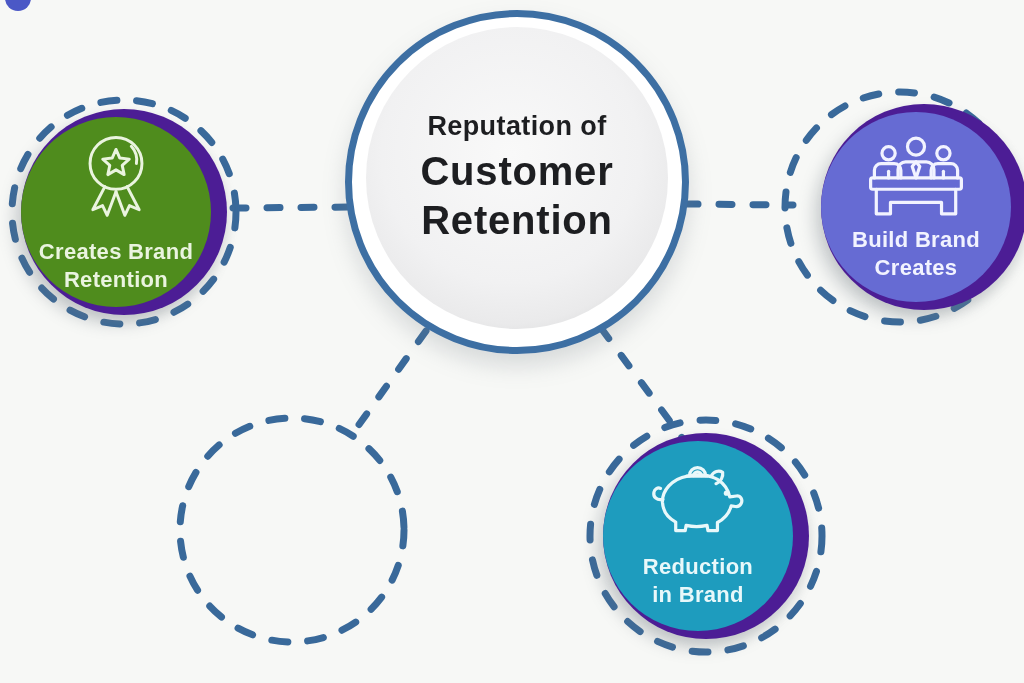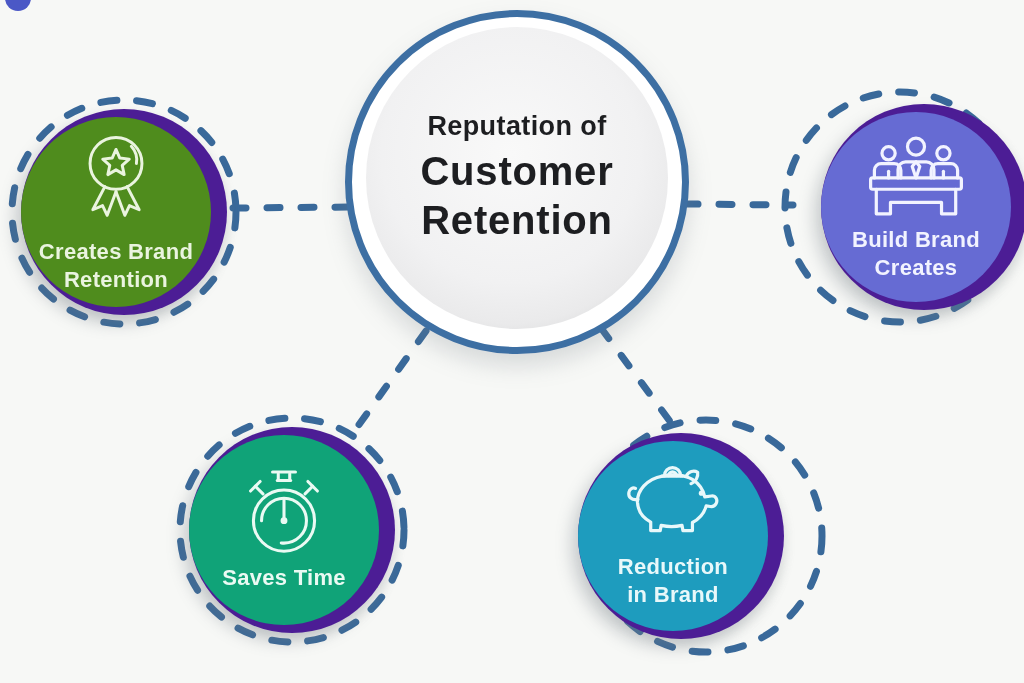--- a/index.html
+++ b/index.html
@@ -57,21 +57,21 @@
   }
   .node svg { display:block; }
   .node .icon-stroke { stroke:currentColor; fill:none; stroke-linecap:round; stroke-linejoin:round; }
   .node .icon-fill { fill:currentColor; stroke:none; }
   .node-label { font-size:22px; font-weight:700; line-height:1.28; letter-spacing:.3px; margin-top:6px; }
   .node-label div:empty { display:none; }
 
   .halo-tl { left:21px;  top:109px; }
   .halo-tr { left:821px; top:104px; }
   .halo-bl { left:189px; top:427px; }
-  .halo-br { left:578px; top:433px; }
+  .halo-br { left:603px; top:433px; }
 </style>
 </head>
 <body>
 
 <div class="stage" style="--connector: #39699a; --center-ring: #3d6fa3; --title-color: #1d1e21; background: rgb(247, 248, 246);">
 
   <svg class="bg-svg" viewBox="0 0 1024 683">
     <line class="dash-line" x1="233" y1="208" x2="350" y2="207"></line>
     <line class="dash-line" x1="685" y1="204" x2="793" y2="205"></line>
     <line class="dash-line" x1="426" y1="331" x2="353" y2="433"></line>
@@ -127,43 +127,20 @@
           <path d="M13 60 v26 h15 v-12 h54 v12 h15 V60"></path>
         </g>
       </svg>
       <div class="node-label">
         <div>Build Brand</div>
         <div>Creates</div>
       </div>
     </div>
   </div>
 
-  <div class="halo halo-bl">
-    <div class="node" style="background: rgb(16, 163, 120); color: rgb(234, 250, 243);">
-      <svg width="86" height="90" viewBox="0 0 90 94">
-        <g class="icon-stroke" stroke-width="3.2">
-          <path d="M33 4 H57"></path>
-          <path d="M39 13 V6 M51 13 V6"></path>
-          <path d="M38 13 h14"></path>
-          <path d="M23 27 L15 19"></path>
-          <path d="M10 24 L20 14"></path>
-          <path d="M67 27 L75 19"></path>
-          <path d="M70 14 L80 24"></path>
-          <circle cx="45" cy="55" r="32"></circle>
-          <circle cx="45" cy="55" r="23.5" stroke-dasharray="113 35" transform="rotate(180 45 55)"></circle>
-          <path d="M45 55 V33.5"></path>
-        </g>
-        <circle class="icon-fill" cx="45" cy="55" r="3.6"></circle>
-      </svg>
-      <div class="node-label">
-        <div>Saves Time</div>
-
-      </div>
-    </div>
-  </div>
 
   <div class="halo halo-br">
     <div class="node" style="background: rgb(30, 156, 190); color: rgb(232, 248, 250);">
       <svg width="110" height="84" viewBox="0 0 116 88">
         <g class="icon-stroke" stroke-width="3.4">
           <path d="M47 13.5 C57 11 70 12 78.5 17 C85.5 21.5 90 28 91.5 35.5 L98.5 34.5 C103 34 105.5 38.5 103.5 42.5 C102.3 44.8 99.8 46 97.3 45.6 L93 45 C91 52.5 86 58.5 78.5 62.5 L78.5 71 H68.5 L67.5 65.5 C61 67 52 67 45.5 65.5 L44.5 71 H34.5 L34.5 62 C26 57.5 21 50 20.5 41 C20.2 29 30 16.5 47 13.5 Z"></path>
           <path d="M46 13.5 H68"></path>
           <path d="M49 13 A8.5 8.5 0 0 1 66 13"></path>
           <path d="M53.5 13 A4 4 0 0 1 61.5 13"></path>
           <path d="M72 13.5 C74.5 8.5 80 7 84 9.5 C84.8 14.5 82 19.5 77 21.5"></path>

